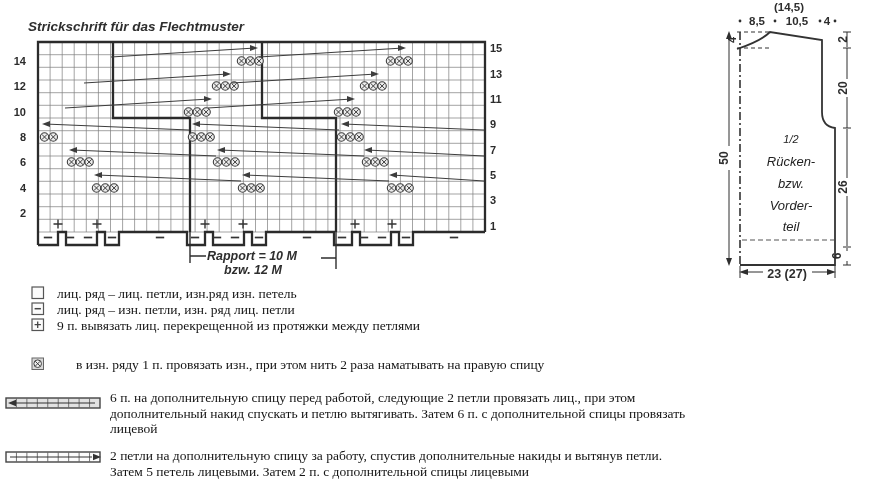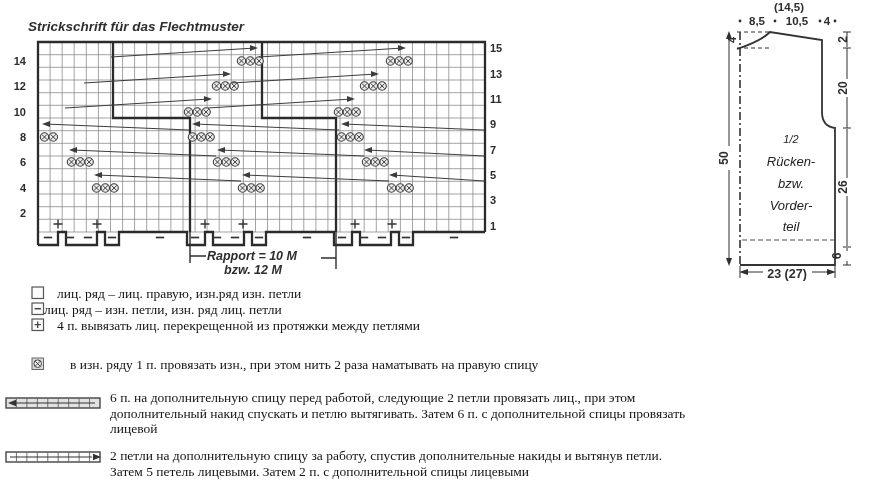--- a/index.html
+++ b/index.html
@@ -217,40 +217,40 @@
       <text x="791" y="166" text-anchor="middle" font-style="italic" font-size="13px" fill="#222">Rücken-</text>
       <text x="791" y="188" text-anchor="middle" font-style="italic" font-size="13px" fill="#222">bzw.</text>
       <text x="791" y="210" text-anchor="middle" font-style="italic" font-size="13px" fill="#222">Vorder-</text>
       <text x="791" y="231" text-anchor="middle" font-style="italic" font-size="13px" fill="#222">teil</text>
     </svg>
 
   <div>
     <svg class="legsym" id="legsym0" style="left:31px;top:286px" width="15" height="15">
         <rect x="1" y="1" width="11.5" height="11.5" fill="#fbfbfb" stroke="#555" stroke-width="1.2"></rect>
       </svg>
-    <div class="legend-text" style="left:57px;top:286px">лиц. ряд – лиц. правую, изн.ряд изн. петли</div>
+    <div class="legend-text" style="left:57px;top:286px">лиц. ряд – лиц. петли, изн.ряд изн. петель</div>
 
     <svg class="legsym" id="legsym1" style="left:31px;top:302px" width="15" height="15">
         <rect x="1" y="1" width="11.5" height="11.5" fill="#fbfbfb" stroke="#555" stroke-width="1.2"></rect>
         <line x1="3.6" y1="6.7" x2="9.9" y2="6.7" stroke="#444" stroke-width="1.5"></line>
       </svg>
-    <div class="legend-text" style="left:44px;top:302px">лиц. ряд – изн. петли, изн. ряд лиц. петли</div>
+    <div class="legend-text" style="left:57px;top:302px">лиц. ряд – изн. петли, изн. ряд лиц. петли</div>
 
     <svg class="legsym" id="legsym2" style="left:31px;top:318px" width="15" height="15">
         <rect x="1" y="1" width="11.5" height="11.5" fill="#fbfbfb" stroke="#555" stroke-width="1.2"></rect>
         <path d="M3.6,6.7 H9.9 M6.7,3.6 V9.9" stroke="#444" stroke-width="1.3"></path>
       </svg>
-    <div class="legend-text" style="left:57px;top:318px">4 п. вывязать лиц. перекрещенной из протяжки между петлями</div>
+    <div class="legend-text" style="left:57px;top:318px">9 п. вывязать лиц. перекрещенной из протяжки между петлями</div>
 
     <svg class="legsym" id="legsym3" style="left:31px;top:357px" width="15" height="15">
         <rect x="1" y="1" width="11.5" height="11.5" fill="#d9d9d9" stroke="#666" stroke-width="1"></rect>
         <circle cx="6.7" cy="6.7" r="3.8" fill="#efefef" stroke="#444" stroke-width="1"></circle>
         <path d="M4.2,4.2 L9.2,9.2 M9.2,4.2 L4.2,9.2" stroke="#444" stroke-width="1"></path>
       </svg>
-    <div class="legend-text" style="left:70px;top:357px">в изн. ряду 1 п. провязать изн., при этом нить 2 раза наматывать на правую спицу</div>
+    <div class="legend-text" style="left:76px;top:357px">в изн. ряду 1 п. провязать изн., при этом нить 2 раза наматывать на правую спицу</div>
 
     <svg class="legsym" id="legsym4" style="left:5px;top:396px" width="100" height="15">
         <rect x="1" y="2" width="94" height="10" fill="#e2e2e2" stroke="#444" stroke-width="1.4"></rect>
         <line x1="11.444444444444445" y1="2" x2="11.444444444444445" y2="12" stroke="#666" stroke-width="0.9"></line>
         <line x1="21.88888888888889" y1="2" x2="21.88888888888889" y2="12" stroke="#666" stroke-width="0.9"></line>
         <line x1="32.33333333333333" y1="2" x2="32.33333333333333" y2="12" stroke="#666" stroke-width="0.9"></line>
         <line x1="42.77777777777778" y1="2" x2="42.77777777777778" y2="12" stroke="#666" stroke-width="0.9"></line>
         <line x1="53.22222222222222" y1="2" x2="53.22222222222222" y2="12" stroke="#666" stroke-width="0.9"></line>
         <line x1="63.666666666666664" y1="2" x2="63.666666666666664" y2="12" stroke="#666" stroke-width="0.9"></line>
         <line x1="74.11111111111111" y1="2" x2="74.11111111111111" y2="12" stroke="#666" stroke-width="0.9"></line>

